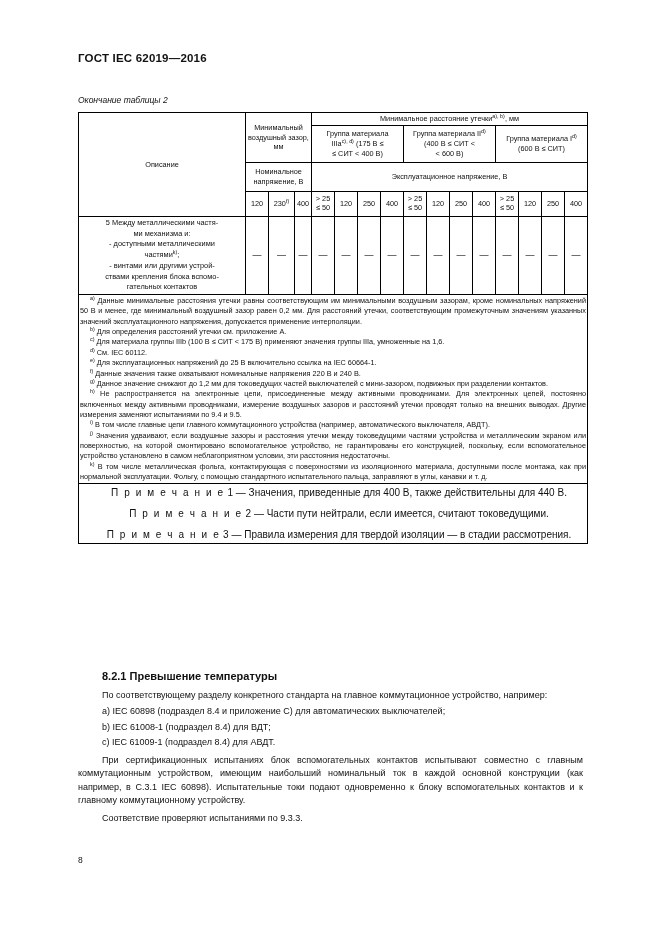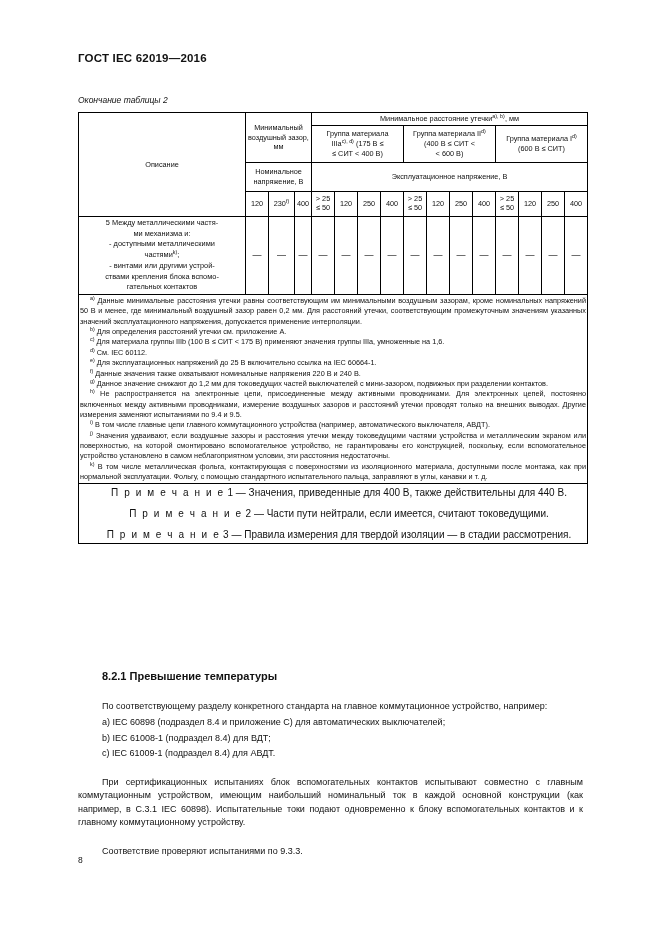--- a/index.html
+++ b/index.html
@@ -69,21 +69,21 @@
   .note:last-child{margin-bottom:0;}
   .sp{letter-spacing:1.6px;}
 
   
   .body{
     position:absolute;left:78px;top:668px;width:505px;
     font-size:9px;line-height:1.5;
   }
   h3.sec{font-size:9px;font-weight:bold;margin:0 0 6px 24px;}
   h3.sub{font-size:11px;font-weight:bold;margin:0 0 0 24px;}
-  p.par{margin:15px 0 3px 0;text-align:justify;text-justify:inter-word;text-indent:24px;}
+  p.par{margin:4px 0 3px 0;text-align:justify;text-justify:inter-word;text-indent:24px;}
   ul.list{list-style:none;margin:0 0 3px 0;padding:0;}
   ul.list li{margin:0 0 2px 0;padding-left:44px;text-indent:-20px;}
 
   .page-num{
     position:absolute;left:78px;top:855px;
     font-size:8.5px;
   }
 </style>
 </head>
 <body>

